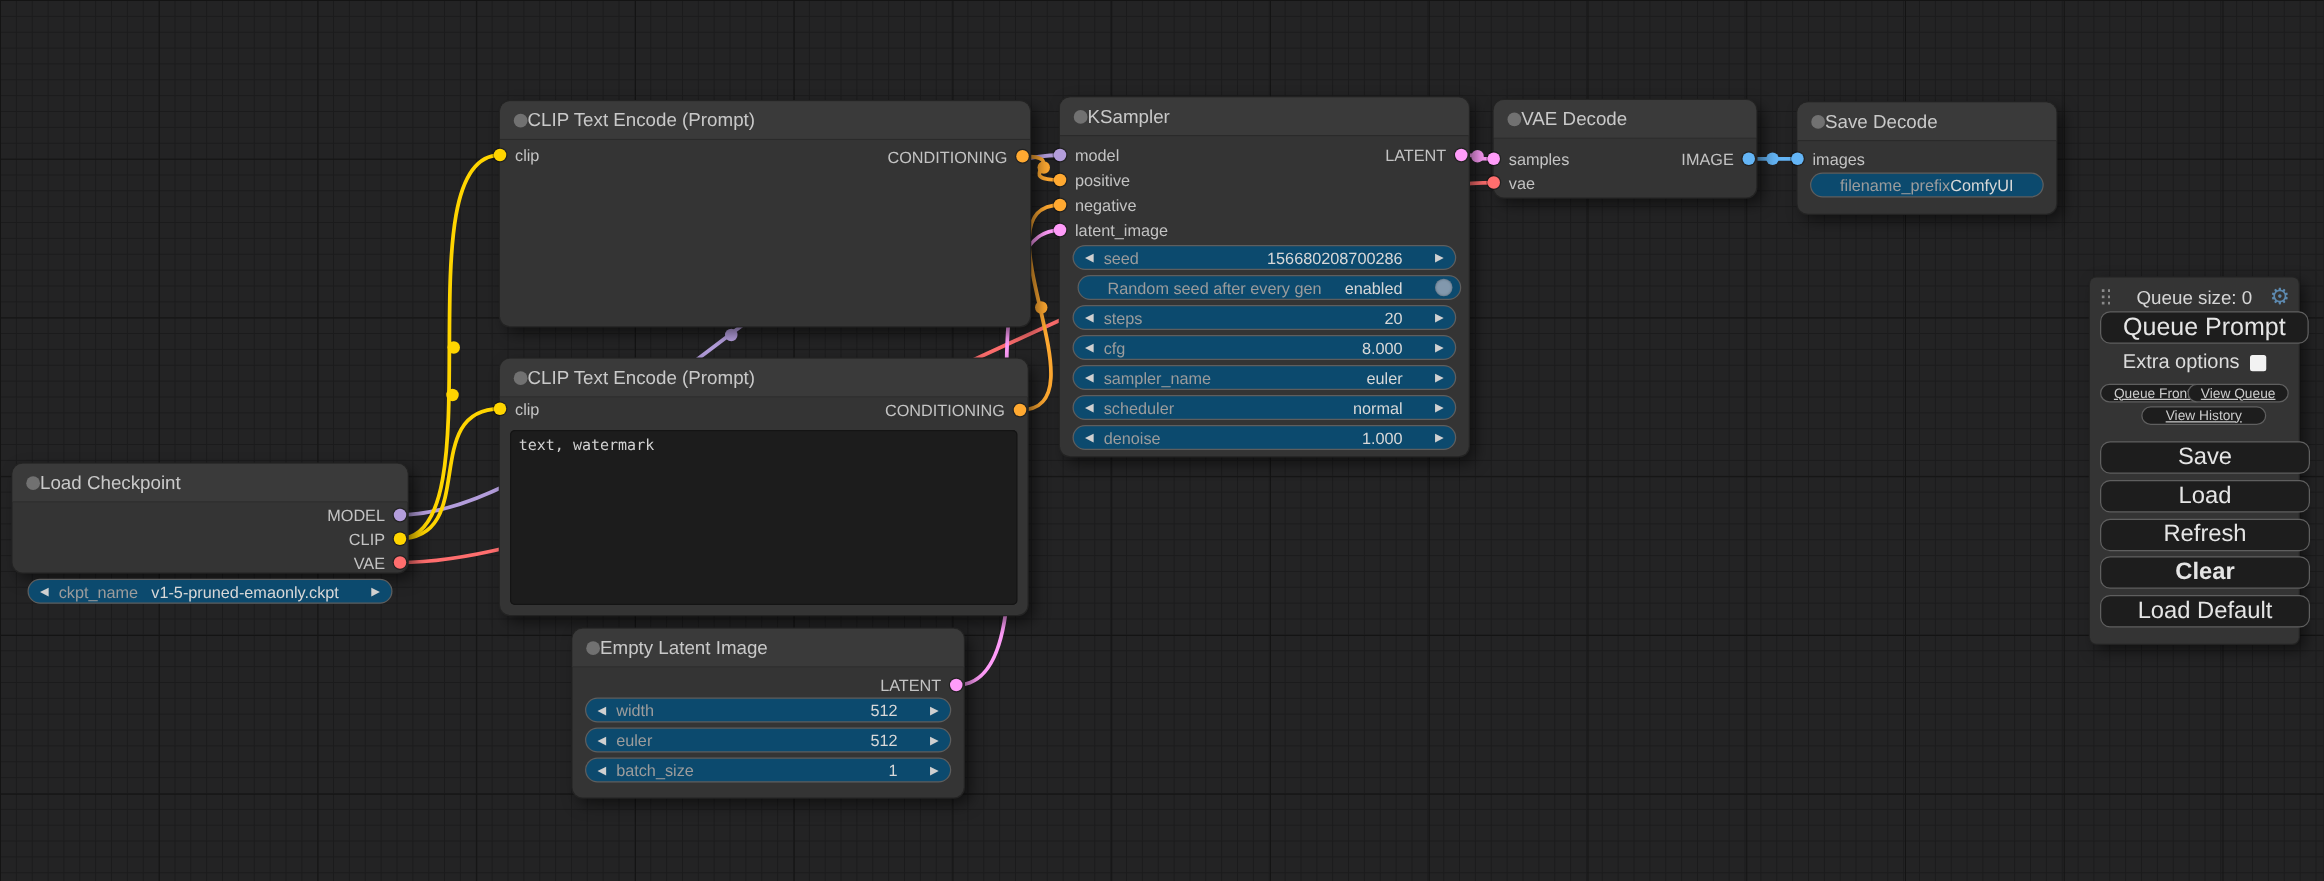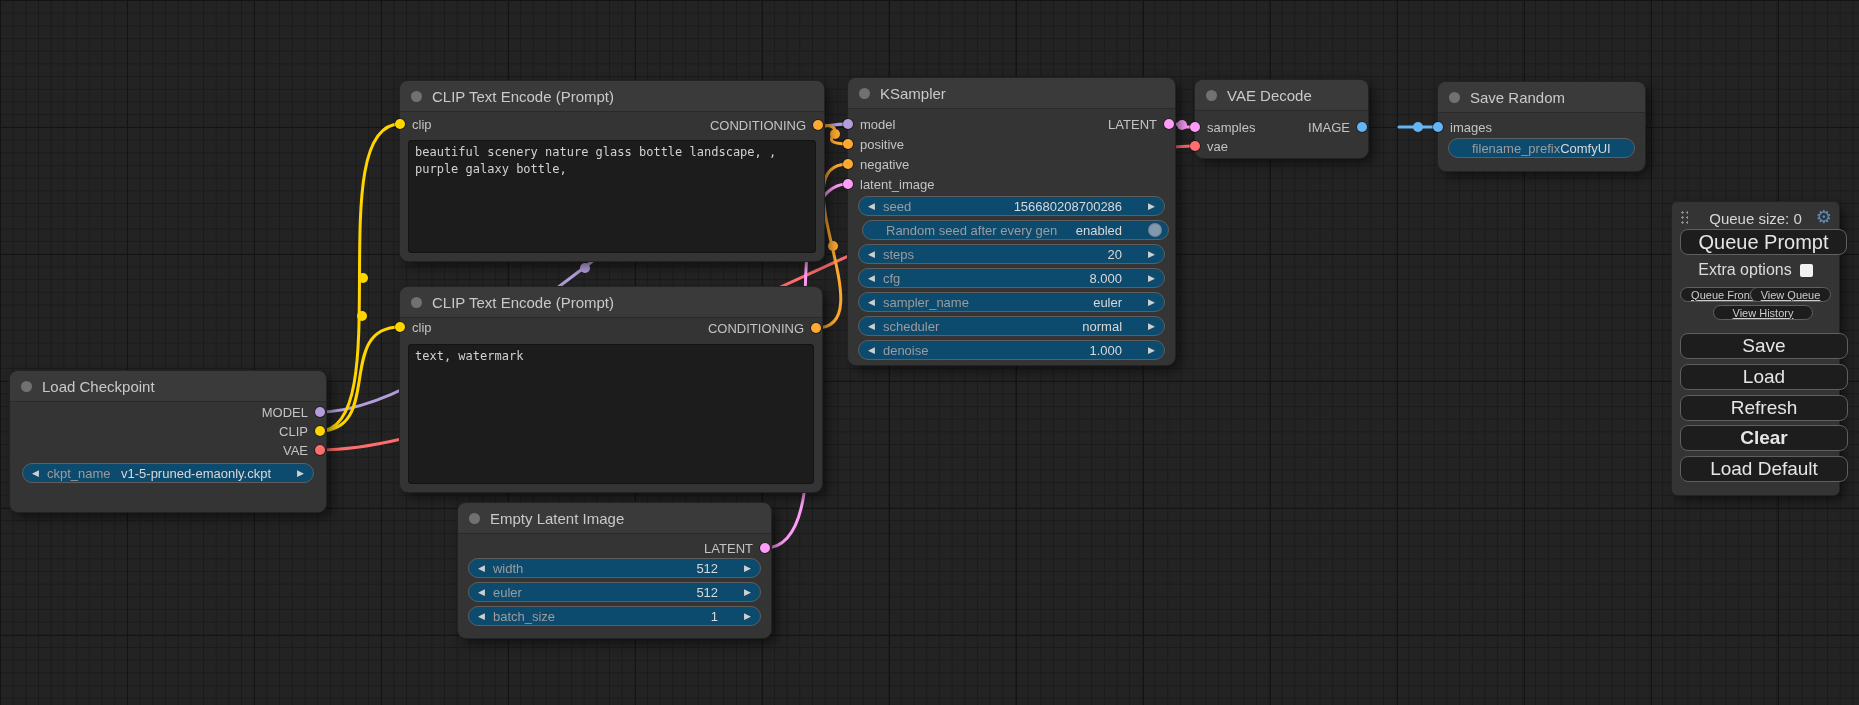--- a/index.html
+++ b/index.html
@@ -12,21 +12,21 @@
       linear-gradient(90deg,#141414 1px, transparent 1px),
       linear-gradient(#1b1b1c 1px, transparent 1px),
       linear-gradient(90deg,#1b1b1c 1px, transparent 1px);
     background-size:127px 127px,127px 127px,12.7px 12.7px,12.7px 12.7px;
   }
   #wires{position:absolute;left:0;top:0;z-index:1;pointer-events:none;}
   .wire{fill:none;stroke-width:3;stroke-linecap:round;}
 
   .node{position:absolute;z-index:2;background:#343434;border-radius:8px;
         box-shadow:0 0 0 1px #232323, 5px 5px 12px rgba(0,0,0,.55);}
-  .ntitle{height:30px;display:flex;align-items:center;gap:10px;padding:0 11px;
+  .ntitle{height:30px;display:flex;align-items:center;padding:0 11px;
           color:#c9c9c9;font-size:15px;background:#3a3a3a;border-radius:8px 8px 0 0;
           border-bottom:1px solid #2a2a2a;white-space:nowrap;overflow:hidden;}
   .tdot{width:11px;height:11px;border-radius:50%;background:#717171;flex:0 0 auto;}
   .slot{position:absolute;display:flex;align-items:center;gap:7px;height:16px;
         color:#c3c3c3;font-size:13px;white-space:nowrap;}
   .slot.in{left:-5px;}
   .slot.out{right:1px;}
   .sdot{width:10px;height:10px;border-radius:50%;flex:0 0 auto;box-shadow:0 0 0 1px rgba(0,0,0,.35);}
   .c-model{background:#B39DDB;} .c-clip{background:#FFD500;} .c-vae{background:#FF6E6E;}
   .c-cond{background:#FFA931;} .c-latent{background:#FF9CF9;} .c-image{background:#64B5F6;}
@@ -40,21 +40,21 @@
   .widget.noarrow .wlabel{margin-left:14px;}
   .tglcirc{width:14px;height:14px;border-radius:50%;background:#8298ad;flex:0 0 auto;
            margin-right:-3px;box-shadow:inset 0 0 2px rgba(0,0,0,.4);}
 
   .ta{position:absolute;background:#1c1c1c;border-radius:4px;color:#d2d2d2;
       font-family:"DejaVu Sans Mono",monospace;font-size:12px;line-height:1.4;
       padding:4px 7px;box-sizing:border-box;box-shadow:inset 0 0 0 1px #141414;
       white-space:pre-wrap;word-break:break-word;overflow:hidden;}
 
   
-  #menu{position:absolute;z-index:3;left:1672px;top:202px;width:167px;height:293px;
+  #menu{position:absolute;z-index:3;left:1672px;top:222px;width:167px;height:293px;
         background:#343434;border-radius:5px;box-shadow:0 0 0 1px #232323, 5px 5px 12px rgba(0,0,0,.55);}
   .mrow{position:absolute;left:0;width:100%;display:flex;align-items:center;justify-content:center;}
   #drag-dots{position:absolute;left:8px;top:8px;width:8px;height:14px;
      background-image:radial-gradient(#8a8a8a 1px, transparent 1.4px);background-size:5px 5px;}
   #queue-size{position:absolute;left:0;right:0;top:8px;text-align:center;color:#d6d6d6;font-size:15px;}
   #gear{position:absolute;right:7px;top:4px;color:#5d8ab0;font-size:18px;cursor:pointer;}
   .btn{background:#1d1d1d;border:1px solid #5f5f5f;color:#e5e5e5;box-sizing:border-box;
        display:flex;align-items:center;justify-content:center;cursor:pointer;}
   #queue-prompt{position:absolute;left:8px;top:27px;width:167px;height:26px;border-radius:8px;font-size:20px;}
   #extra-row{top:59px;gap:8px;color:#dcdcdc;font-size:16px;}
@@ -84,21 +84,21 @@
     <circle cx="363" cy="278" r="5" fill="#FFD500"></circle>
     <circle cx="362" cy="316" r="5" fill="#FFD500"></circle>
     <circle cx="759" cy="298" r="5" fill="#FF6E6E"></circle>
     <circle cx="835" cy="134" r="5" fill="#FFA931"></circle>
     <circle cx="833" cy="246" r="5" fill="#FFA931"></circle>
     <circle cx="807" cy="366" r="5" fill="#FF9CF9"></circle>
     <circle cx="1182" cy="125" r="5" fill="#FF9CF9"></circle>
     <circle cx="1418" cy="127" r="5" fill="#64B5F6"></circle>
   </svg>
 
-  <div class="node" style="left:10px;top:371px;width:316px;height:141px;">
+  <div class="node" style="left:10px;top:371px;width:316px;height:87px;">
     <div class="ntitle">
       <span class="tdot"></span>
       <span>Load Checkpoint</span>
     </div>
     <div class="slot out" style="top:33px;">
       <span>MODEL</span>
         <span class="sdot c-model"></span>
     </div>
     <div class="slot out" style="top:52px;">
       <span>CLIP</span>
@@ -122,21 +122,20 @@
       <span>CLIP Text Encode (Prompt)</span>
     </div>
     <div class="slot in" style="top:35px;">
       <span class="sdot c-clip"></span>
         <span>clip</span>
     </div>
     <div class="slot out" style="top:36px;">
       <span>CONDITIONING</span>
         <span class="sdot c-cond"></span>
     </div>
-    <div class="ta" style="left:8px;top:59px;width:408px;height:113px;">beautiful scenery nature glass bottle landscape, , purple galaxy bottle,</div>
   </div>
 
   <div class="node" style="left:400px;top:287px;width:422px;height:205px;">
     <div class="ntitle">
       <span class="tdot"></span>
       <span>CLIP Text Encode (Prompt)</span>
     </div>
     <div class="slot in" style="top:32px;">
       <span class="sdot c-clip"></span>
         <span>clip</span>
@@ -238,21 +237,21 @@
       <span class="arr">▶</span>
     </div>
     <div class="widget" style="left:10px;top:262px;width:307px;">
       <span class="arr">◀</span>
       <span class="wlabel">denoise</span>
       <span class="wvalue">1.000</span>
       <span class="arr">▶</span>
     </div>
   </div>
 
-  <div class="node" style="left:1195px;top:80px;width:173px;height:78px;">
+  <div class="node" style="left:1195px;top:80px;width:210px;height:78px;">
     <div class="ntitle">
       <span class="tdot"></span>
       <span>VAE Decode</span>
     </div>
     <div class="slot in" style="top:39px;">
       <span class="sdot c-latent"></span>
         <span>samples</span>
     </div>
     <div class="slot in" style="top:58px;">
       <span class="sdot c-vae"></span>
@@ -260,21 +259,21 @@
     </div>
     <div class="slot out" style="top:39px;">
       <span>IMAGE</span>
         <span class="sdot c-image"></span>
     </div>
   </div>
 
   <div class="node" style="left:1438px;top:82px;width:207px;height:89px;">
     <div class="ntitle">
       <span class="tdot"></span>
-      <span>Save Random</span>
+      <span>Save Decode</span>
     </div>
     <div class="slot in" style="top:37px;">
       <span class="sdot c-image"></span>
         <span>images</span>
     </div>
     <div class="widget noarrow" style="left:10px;top:56px;width:187px;">
       <span class="wlabel">filename_prefix</span>
       <span class="wvalue" style="margin-right:16px;">ComfyUI</span>
     </div>
   </div>

